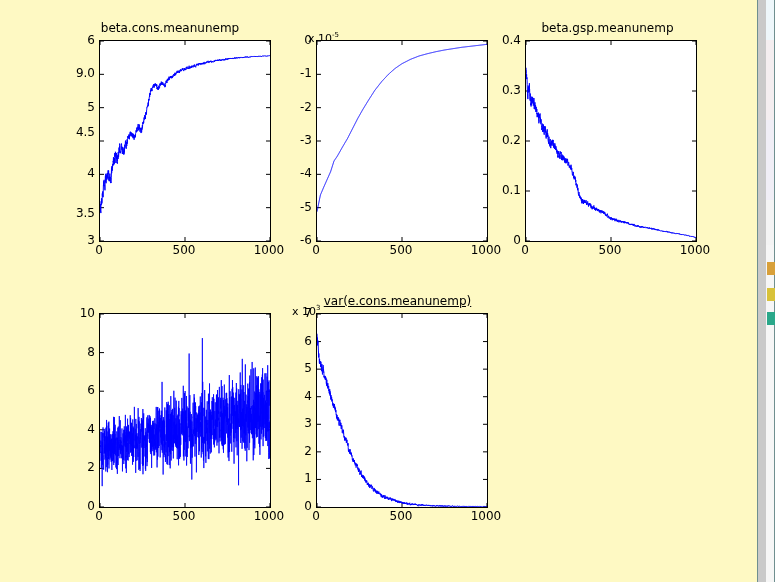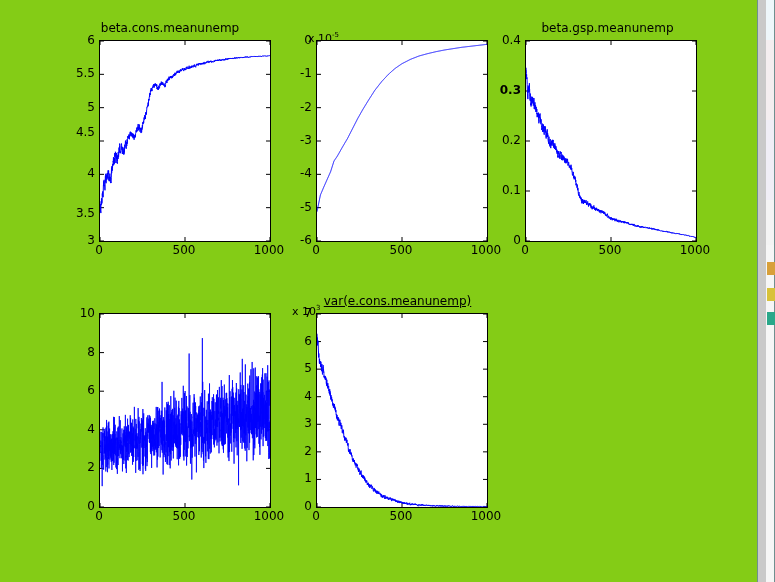--- a/index.html
+++ b/index.html
@@ -5,21 +5,21 @@
   html,body{margin:0;padding:0;}
   body{
     width:775px;height:582px;
     background:#c9c9c9;
     font-family:"DejaVu Sans", sans-serif;
     overflow:hidden;position:relative;
   }
   
   #figure-canvas{
     position:absolute;left:0;top:0;width:757px;height:582px;
-    background:#84cc16;
+    background:#fef9c3;
   }
   
   #desktop-sliver{
     position:absolute;left:757px;top:0;width:18px;height:582px;
     background:#c9c9c9;
   }
   #desktop-sliver .edge-line{
     position:absolute;top:0;width:1px;height:582px;background:#6f8f8f;
   }
   #desktop-sliver .pane{
@@ -93,21 +93,21 @@
             <line y1="0" y2="0" x1="170" x2="166"></line>
           </g>
           <path d="M0.00 169.99L0.12 166.74L0.24 166.03L0.36 163.04L0.49 170.63L0.61 169.75L0.73 170.19L0.85 172.07L0.97 165.43L1.09 161.94L1.21 160.21L1.34 163.85L1.46 157.96L1.58 158.17L1.70 157.19L1.82 162.10L1.94 162.40L2.06 161.16L2.19 157.50L2.31 152.44L2.43 155.38L2.55 155.59L2.67 150.48L2.79 152.77L2.91 155.07L3.04 156.24L3.16 156.11L3.28 149.05L3.40 144.43L3.52 143.24L3.64 144.96L3.76 140.32L3.89 143.38L4.01 139.25L4.13 138.84L4.25 144.68L4.37 145.36L4.49 143.87L4.61 144.16L4.74 145.71L4.86 148.23L4.98 149.31L5.10 142.83L5.22 139.13L5.34 135.90L5.46 135.07L5.59 140.83L5.71 136.31L5.83 132.80L5.95 138.49L6.07 142.25L6.19 139.07L6.31 134.22L6.44 134.60L6.56 137.47L6.68 136.33L6.80 138.87L6.92 134.28L7.04 132.89L7.16 132.48L7.29 136.16L7.41 131.92L7.53 132.84L7.65 137.50L7.77 136.55L7.89 133.65L8.01 130.10L8.14 129.35L8.26 131.36L8.38 132.30L8.50 133.07L8.62 129.59L8.74 134.95L8.86 139.10L8.99 139.40L9.11 135.74L9.23 140.18L9.35 136.37L9.47 138.22L9.59 139.65L9.71 135.14L9.84 132.59L9.96 134.45L10.08 140.22L10.20 135.88L10.32 138.17L10.44 138.47L10.56 140.82L10.69 142.10L10.81 140.71L10.93 141.71L11.05 141.90L11.17 141.01L11.29 136.85L11.41 129.96L11.54 126.61L11.66 132.23L11.78 129.06L11.90 125.38L12.02 124.98L12.14 126.39L12.26 129.68L12.39 127.89L12.51 127.43L12.63 122.95L12.75 124.73L12.87 124.87L12.99 124.73L13.11 120.13L13.24 120.76L13.36 118.18L13.48 116.25L13.60 121.89L13.72 124.06L13.84 117.79L13.96 119.01L14.09 116.99L14.21 118.47L14.33 120.20L14.45 122.72L14.57 116.52L14.69 112.17L14.81 113.51L14.94 113.71L15.06 115.49L15.18 113.68L15.30 114.60L15.42 110.79L15.54 111.86L15.66 117.17L15.79 118.95L15.91 121.99L16.03 117.16L16.15 115.67L16.27 114.54L16.39 113.40L16.51 111.95L16.64 118.12L16.76 115.45L16.88 120.11L17.00 121.88L17.12 121.67L17.24 121.57L17.36 122.68L17.49 120.68L17.61 115.20L17.73 117.53L17.85 113.82L17.97 117.99L18.09 114.78L18.21 111.09L18.34 112.70L18.46 113.08L18.58 115.83L18.70 113.82L18.82 112.64L18.94 109.62L19.06 106.55L19.19 111.20L19.31 111.54L19.43 107.66L19.55 104.42L19.67 102.55L19.79 104.44L19.91 109.59L20.04 109.72L20.16 110.91L20.28 112.15L20.40 110.64L20.52 112.09L20.64 112.05L20.76 110.37L20.89 110.50L21.01 107.85L21.13 104.53L21.25 103.46L21.37 102.83L21.49 102.52L21.61 104.25L21.74 107.57L21.86 108.70L21.98 105.75L22.10 107.93L22.22 111.18L22.34 112.85L22.46 111.83L22.59 112.99L22.71 110.40L22.83 106.13L22.95 109.45L23.07 107.48L23.19 111.25L23.31 110.24L23.44 112.40L23.56 112.58L23.68 111.93L23.80 113.68L23.92 109.43L24.04 111.14L24.16 112.61L24.29 107.34L24.41 110.69L24.53 108.25L24.65 105.22L24.77 103.91L24.89 103.64L25.01 106.55L25.14 103.63L25.26 103.40L25.38 100.82L25.50 99.61L25.62 102.69L25.74 101.04L25.86 102.53L25.99 105.76L26.11 107.23L26.23 107.78L26.35 104.95L26.47 101.20L26.59 103.52L26.71 103.90L26.84 104.79L26.96 100.93L27.08 98.40L27.20 101.47L27.32 102.67L27.44 98.43L27.56 97.64L27.69 95.13L27.81 95.49L27.93 95.54L28.05 95.47L28.17 95.50L28.29 96.28L28.41 97.50L28.54 95.10L28.66 96.87L28.78 93.87L28.90 94.30L29.02 93.53L29.14 96.46L29.26 96.10L29.39 98.25L29.51 94.42L29.63 95.60L29.75 93.85L29.87 93.16L29.99 93.56L30.11 91.52L30.24 92.75L30.36 90.68L30.48 93.51L30.60 92.09L30.72 93.79L30.84 95.10L30.96 94.84L31.09 93.27L31.21 91.62L31.33 92.93L31.45 91.89L31.57 91.68L31.69 94.91L31.81 95.31L31.94 94.53L32.06 92.09L32.18 95.38L32.30 94.28L32.42 93.04L32.54 92.83L32.66 95.94L32.79 94.94L32.91 96.69L33.03 97.18L33.15 93.93L33.27 92.80L33.39 94.66L33.51 93.79L33.64 96.97L33.76 94.05L33.88 93.92L34.00 98.12L34.12 98.75L34.24 95.93L34.36 96.76L34.49 95.67L34.61 96.68L34.73 95.18L34.85 93.86L34.97 95.91L35.09 95.62L35.21 96.15L35.34 94.35L35.46 96.21L35.58 92.48L35.70 91.86L35.82 92.00L35.94 91.81L36.06 89.26L36.19 89.18L36.31 91.10L36.43 89.95L36.55 89.06L36.67 90.06L36.79 86.59L36.91 89.11L37.04 90.49L37.16 89.67L37.28 90.00L37.40 89.86L37.52 88.38L37.64 85.55L37.76 85.65L37.89 85.54L38.01 84.12L38.13 82.99L38.25 83.21L38.37 86.46L38.49 89.25L38.61 86.07L38.74 88.91L38.86 89.10L38.98 86.59L39.10 85.71L39.22 84.11L39.34 83.52L39.46 87.81L39.59 86.63L39.71 87.22L39.83 89.93L39.95 90.16L40.07 90.83L40.19 89.43L40.31 88.94L40.44 88.86L40.56 88.09L40.68 86.80L40.80 88.27L40.92 90.32L41.04 92.05L41.16 88.19L41.29 87.54L41.41 89.50L41.53 90.39L41.65 91.24L41.77 88.93L41.89 86.66L42.01 88.54L42.14 87.32L42.26 85.14L42.38 84.08L42.50 86.72L42.62 83.52L42.74 81.62L42.86 81.29L42.99 83.14L43.11 81.56L43.23 81.14L43.35 81.88L43.47 79.81L43.59 82.28L43.71 81.78L43.84 80.39L43.96 77.81L44.08 76.49L44.20 78.53L44.32 78.58L44.44 78.57L44.56 76.39L44.69 74.52L44.81 73.97L44.93 76.68L45.05 77.22L45.17 76.30L45.29 77.94L45.41 77.99L45.54 74.85L45.66 71.79L45.78 72.98L45.90 71.16L46.02 73.31L46.14 71.93L46.26 73.61L46.39 72.66L46.51 72.32L46.63 68.82L46.75 68.83L46.87 66.42L46.99 66.71L47.11 65.84L47.24 65.84L47.36 65.21L47.48 64.78L47.60 65.44L47.72 65.89L47.84 64.53L47.96 65.00L48.09 61.57L48.21 63.77L48.33 64.55L48.45 62.84L48.57 60.01L48.69 58.11L48.81 59.65L48.94 58.46L49.06 59.05L49.18 56.54L49.30 56.63L49.42 55.81L49.54 53.88L49.66 55.92L49.79 52.63L49.91 53.71L50.03 51.93L50.15 53.94L50.27 52.72L50.39 51.15L50.51 48.96L50.64 50.07L50.76 49.20L50.88 48.78L51.00 50.04L51.12 47.00L51.24 47.10L51.36 49.39L51.49 47.54L51.61 49.37L51.73 50.19L51.85 48.42L51.97 49.86L52.09 48.01L52.21 47.20L52.34 46.98L52.46 46.10L52.58 45.90L52.70 46.80L52.82 45.57L52.94 44.70L53.06 45.22L53.19 44.79L53.31 44.60L53.43 44.30L53.55 43.27L53.67 46.15L53.79 45.58L53.91 44.82L54.04 46.51L54.16 46.67L54.28 43.96L54.40 43.58L54.52 42.92L54.64 45.26L54.76 44.43L54.89 42.80L55.01 43.71L55.13 44.76L55.25 43.66L55.37 43.76L55.49 42.48L55.61 42.78L55.74 44.26L55.86 44.56L55.98 43.30L56.10 43.48L56.22 44.54L56.34 43.81L56.46 43.48L56.59 45.67L56.71 44.69L56.83 43.61L56.95 46.36L57.07 48.07L57.19 46.48L57.31 47.75L57.44 46.12L57.56 48.22L57.68 47.73L57.80 48.49L57.92 46.47L58.04 46.90L58.16 46.95L58.29 48.04L58.41 48.82L58.53 46.28L58.65 45.20L58.77 44.73L58.89 45.20L59.01 47.06L59.14 47.17L59.26 47.40L59.38 47.35L59.50 46.44L59.62 46.87L59.74 43.94L59.86 42.94L59.99 43.68L60.11 42.76L60.23 42.27L60.35 43.15L60.47 44.55L60.59 42.56L60.71 43.67L60.84 43.81L60.96 43.60L61.08 43.45L61.20 42.07L61.32 40.62L61.44 43.26L61.56 42.81L61.69 41.84L61.81 43.78L61.93 41.86L62.05 41.40L62.17 41.32L62.29 42.33L62.41 42.58L62.54 43.66L62.66 42.45L62.78 41.38L62.90 42.27L63.02 43.52L63.14 43.57L63.26 42.81L63.39 43.37L63.51 43.05L63.63 43.43L63.75 44.58L63.87 43.70L63.99 43.56L64.11 42.52L64.24 43.94L64.36 43.83L64.48 44.18L64.60 44.85L64.72 45.46L64.84 46.21L64.96 44.02L65.09 43.91L65.21 44.38L65.33 45.65L65.45 43.94L65.57 43.53L65.69 41.87L65.81 41.02L65.94 39.98L66.06 39.91L66.18 39.78L66.30 39.40L66.42 39.40L66.54 41.44L66.66 41.99L66.79 40.69L66.91 40.74L67.03 41.67L67.15 40.15L67.27 39.05L67.39 37.90L67.51 39.95L67.64 38.39L67.76 37.86L67.88 39.62L68.00 39.34L68.12 39.43L68.24 38.33L68.36 39.00L68.49 37.48L68.61 38.46L68.73 38.08L68.85 36.75L68.97 35.69L69.09 37.97L69.21 38.79L69.34 38.83L69.46 37.35L69.58 36.82L69.70 36.61L69.82 37.25L69.94 35.92L70.06 36.94L70.19 35.78L70.31 35.36L70.43 35.39L70.55 36.77L70.67 36.31L70.79 35.02L70.91 36.11L71.04 35.52L71.16 35.97L71.28 36.03L71.40 35.92L71.52 36.59L71.64 37.30L71.76 35.13L71.89 35.70L72.01 35.84L72.13 34.89L72.25 36.50L72.37 36.14L72.49 36.78L72.61 34.76L72.74 36.14L72.86 35.81L72.98 35.64L73.10 35.78L73.22 35.56L73.34 34.04L73.46 33.42L73.59 33.53L73.71 33.89L73.83 34.18L73.95 33.56L74.07 34.38L74.19 33.48L74.31 34.50L74.44 34.51L74.56 33.70L74.68 34.94L74.80 33.18L74.92 31.77L75.04 33.39L75.16 32.47L75.29 32.43L75.41 31.98L75.53 32.72L75.65 34.11L75.77 33.10L75.89 32.14L76.01 32.37L76.14 31.68L76.26 31.62L76.38 31.67L76.50 32.31L76.62 31.68L76.74 30.84L76.86 31.51L76.99 30.37L77.11 29.84L77.23 29.84L77.35 31.12L77.47 31.35L77.59 32.01L77.71 30.87L77.84 31.53L77.96 30.91L78.08 30.34L78.20 30.12L78.32 29.69L78.44 30.62L78.56 31.01L78.69 31.29L78.81 30.27L78.93 30.75L79.05 31.61L79.17 31.72L79.29 30.97L79.41 31.80L79.54 30.93L79.66 29.59L79.78 29.90L79.90 30.39L80.02 30.59L80.14 30.14L80.26 28.79L80.39 29.83L80.51 28.61L80.63 28.47L80.75 28.37L80.87 29.22L80.99 29.55L81.11 30.15L81.24 28.79L81.36 29.11L81.48 30.02L81.60 29.32L81.72 29.16L81.84 28.60L81.96 28.43L82.09 28.26L82.21 27.63L82.33 28.13L82.45 28.76L82.57 27.93L82.69 28.08L82.81 27.23L82.94 28.36L83.06 28.45L83.18 29.36L83.30 29.29L83.42 29.33L83.54 29.64L83.66 29.55L83.79 30.07L83.91 28.65L84.03 28.04L84.15 27.05L84.27 27.25L84.39 28.65L84.51 27.56L84.64 28.67L84.76 28.50L84.88 28.96L85.00 28.14L85.12 29.08L85.24 28.84L85.36 28.05L85.49 29.06L85.61 27.65L85.73 27.94L85.85 28.85L85.97 27.44L86.09 27.46L86.21 26.40L86.34 27.12L86.46 26.34L86.58 25.85L86.70 25.93L86.82 27.07L86.94 27.34L87.06 28.03L87.19 26.50L87.31 26.06L87.43 25.75L87.55 26.10L87.67 26.26L87.79 26.40L87.91 26.61L88.04 27.31L88.16 26.74L88.28 27.44L88.40 27.71L88.52 28.00L88.64 27.06L88.76 27.35L88.89 26.33L89.01 25.37L89.13 24.76L89.25 26.60L89.37 27.24L89.49 26.43L89.61 27.25L89.74 27.30L89.86 27.70L89.98 27.17L90.10 27.13L90.22 25.63L90.34 26.43L90.46 26.28L90.59 26.85L90.71 25.93L90.83 26.67L90.95 26.34L91.07 26.51L91.19 25.20L91.31 25.63L91.44 26.73L91.56 25.55L91.68 24.97L91.80 26.07L91.92 25.06L92.04 24.52L92.16 25.29L92.29 26.11L92.41 25.51L92.53 25.70L92.65 25.55L92.77 25.47L92.89 25.62L93.01 26.38L93.14 26.26L93.26 25.34L93.38 24.47L93.50 24.73L93.62 24.59L93.74 25.57L93.86 25.74L93.99 25.71L94.11 24.87L94.23 24.18L94.35 23.61L94.47 24.63L94.59 23.87L94.71 25.16L94.84 24.96L94.96 25.76L95.08 25.89L95.20 25.30L95.32 25.67L95.44 25.98L95.56 26.08L95.69 26.30L95.81 25.64L95.93 24.27L96.05 24.48L96.17 24.54L96.29 24.02L96.41 23.28L96.54 24.22L96.66 23.87L96.78 23.43L96.90 22.83L97.02 22.84L97.14 24.03L97.26 23.37L97.39 23.09L97.51 23.23L97.63 23.73L97.75 23.38L97.87 22.77L97.99 23.60L98.11 24.49L98.24 23.66L98.36 24.20L98.48 24.01L98.60 22.91L98.72 22.31L98.84 22.83L98.96 23.16L99.09 23.57L99.21 22.74L99.33 22.80L99.45 22.16L99.57 22.45L99.69 23.06L99.81 22.36L99.94 22.56L100.06 22.86L100.18 23.10L100.30 22.40L100.42 22.21L100.54 22.25L100.66 22.95L100.79 23.86L100.91 23.83L101.03 23.89L101.15 23.75L101.27 22.84L101.39 22.08L101.51 22.62L101.64 22.07L101.76 22.11L101.88 23.07L102.00 22.89L102.12 22.82L102.24 22.25L102.36 23.16L102.49 23.10L102.61 22.67L102.73 21.87L102.85 22.43L102.97 23.13L103.09 23.33L103.21 22.04L103.34 22.43L103.46 22.90L103.58 22.08L103.70 22.18L103.82 21.41L103.94 21.10L104.06 21.34L104.19 20.93L104.31 22.28L104.43 22.76L104.55 22.80L104.67 23.20L104.79 22.46L104.91 22.00L105.04 21.88L105.16 22.56L105.28 22.01L105.40 21.72L105.52 21.72L105.64 21.82L105.76 21.87L105.89 22.12L106.01 21.37L106.13 21.84L106.25 21.83L106.37 21.32L106.49 22.02L106.61 21.00L106.74 20.54L106.86 20.68L106.98 20.64L107.10 21.23L107.22 20.81L107.34 21.37L107.46 20.88L107.59 20.46L107.71 20.14L107.83 20.06L107.95 19.92L108.07 19.81L108.19 21.12L108.31 20.48L108.44 20.65L108.56 21.50L108.68 21.12L108.80 20.94L108.92 21.67L109.04 21.64L109.16 21.54L109.29 21.59L109.41 20.58L109.53 20.56L109.65 20.01L109.77 20.58L109.89 20.09L110.01 20.81L110.14 20.36L110.26 21.04L110.38 20.32L110.50 20.44L110.62 20.77L110.74 20.19L110.86 19.64L110.99 20.24L111.11 21.09L111.23 20.61L111.35 20.84L111.47 21.36L111.59 21.40L111.71 21.59L111.84 21.16L111.96 20.29L112.08 20.17L112.20 20.99L112.32 20.53L112.44 20.84L112.56 20.39L112.69 20.72L112.81 20.72L112.93 20.72L113.05 21.15L113.17 21.29L113.29 20.68L113.41 20.63L113.54 20.68L113.66 20.55L113.78 20.61L113.90 20.36L114.02 20.40L114.14 19.74L114.26 20.52L114.39 19.72L114.51 20.03L114.63 20.64L114.75 19.82L114.87 19.84L114.99 19.45L115.11 19.52L115.24 19.66L115.36 19.86L115.48 19.28L115.60 18.88L115.72 19.73L115.84 19.18L115.96 19.77L116.09 20.01L116.21 19.39L116.33 19.01L116.45 19.28L116.57 19.00L116.69 19.26L116.81 19.56L116.94 19.50L117.06 18.96L117.18 19.18L117.30 18.93L117.42 18.69L117.54 19.73L117.66 19.24L117.79 20.00L117.91 19.56L118.03 19.09L118.15 19.63L118.27 19.78L118.39 19.18L118.51 19.53L118.64 19.93L118.76 19.58L118.88 19.04L119.00 18.54L119.12 19.08L119.24 18.88L119.36 18.46L119.49 19.00L119.61 19.02L119.73 18.57L119.85 19.23L119.97 18.93L120.09 19.61L120.21 19.85L120.34 19.62L120.46 18.78L120.58 19.47L120.70 19.80L120.82 19.61L120.94 18.89L121.06 19.19L121.19 19.20L121.31 19.66L121.43 19.53L121.55 19.06L121.67 19.19L121.79 18.89L121.91 18.28L122.04 18.69L122.16 18.94L122.28 18.78L122.40 18.44L122.52 18.11L122.64 18.13L122.76 18.62L122.89 19.11L123.01 19.49L123.13 19.46L123.25 18.98L123.37 18.97L123.49 18.33L123.61 18.28L123.74 18.30L123.86 18.22L123.98 18.18L124.10 18.54L124.22 19.08L124.34 19.24L124.46 18.63L124.59 19.10L124.71 18.48L124.83 18.96L124.95 18.83L125.07 19.16L125.19 18.53L125.31 17.88L125.44 17.75L125.56 17.50L125.68 18.41L125.80 17.88L125.92 18.23L126.04 18.34L126.16 17.98L126.29 17.82L126.41 18.40L126.53 18.40L126.65 18.10L126.77 17.66L126.89 18.24L127.01 18.58L127.14 18.62L127.26 18.25L127.38 17.82L127.50 18.32L127.62 17.68L127.74 18.16L127.86 18.16L127.99 18.47L128.11 17.78L128.23 17.46L128.35 17.14L128.47 17.50L128.59 18.00L128.71 17.49L128.84 17.19L128.96 17.87L129.08 18.08L129.20 17.86L129.32 17.54L129.44 17.36L129.56 17.29L129.69 17.03L129.81 17.78L129.93 17.46L130.05 17.18L130.17 17.90L130.29 17.43L130.41 17.25L130.54 17.51L130.66 17.38L130.78 17.38L130.90 17.45L131.02 17.94L131.14 17.60L131.26 17.38L131.39 17.53L131.51 17.32L131.63 17.53L131.75 17.21L131.87 17.73L131.99 17.28L132.11 17.73L132.24 18.03L132.36 17.67L132.48 17.35L132.60 17.03L132.72 17.22L132.84 16.90L132.96 17.34L133.09 17.03L133.21 17.36L133.33 17.68L133.45 17.94L133.57 17.78L133.69 17.18L133.81 17.65L133.94 17.48L134.06 17.39L134.18 16.96L134.30 17.26L134.42 16.86L134.54 16.53L134.66 16.36L134.79 17.04L134.91 17.37L135.03 17.51L135.15 17.39L135.27 17.70L135.39 17.68L135.51 17.09L135.64 16.69L135.76 16.87L135.88 16.92L136.00 16.58L136.12 17.19L136.24 17.12L136.36 17.24L136.49 16.65L136.61 16.69L136.73 17.08L136.85 16.63L136.97 16.90L137.09 17.33L137.21 17.35L137.34 17.30L137.46 16.97L137.58 16.75L137.70 16.49L137.82 16.84L137.94 16.71L138.06 16.66L138.19 16.78L138.31 16.65L138.43 17.07L138.55 16.57L138.67 16.34L138.79 16.85L138.91 16.90L139.04 16.45L139.16 16.75L139.28 16.39L139.40 16.62L139.52 16.92L139.64 17.22L139.76 16.74L139.89 16.73L140.01 16.35L140.13 16.65L140.25 16.51L140.37 16.66L140.49 16.23L140.61 16.07L140.74 16.08L140.86 16.49L140.98 16.66L141.10 16.58L141.22 16.76L141.34 16.34L141.46 16.61L141.59 16.67L141.71 16.61L141.83 16.41L141.95 16.51L142.07 16.81L142.19 16.89L142.31 16.74L142.44 16.44L142.56 16.85L142.68 16.35L142.80 16.70L142.92 16.51L143.04 16.50L143.16 16.52L143.29 16.74L143.41 16.24L143.53 16.70L143.65 16.25L143.77 16.10L143.89 16.13L144.01 16.45L144.14 16.68L144.26 16.32L144.38 16.39L144.50 16.47L144.62 16.13L144.74 16.15L144.86 15.82L144.99 15.85L145.11 15.75L145.23 16.10L145.35 16.11L145.47 15.78L145.59 16.38L145.71 16.30L145.84 15.96L145.96 15.79L146.08 16.09L146.20 15.88L146.32 16.07L146.44 16.04L146.56 16.29L146.69 16.01L146.81 15.70L146.93 16.01L147.05 16.32L147.17 15.92L147.29 15.68L147.41 15.89L147.54 15.93L147.66 16.03L147.78 15.70L147.90 16.23L148.02 16.18L148.14 16.40L148.26 16.61L148.39 16.20L148.51 16.48L148.63 16.47L148.75 16.26L148.87 16.39L148.99 16.40L149.11 16.57L149.24 16.54L149.36 16.52L149.48 16.25L149.60 15.99L149.72 15.79L149.84 15.57L149.96 15.55L150.09 15.44L150.21 15.83L150.33 16.15L150.45 16.12L150.57 16.10L150.69 16.21L150.81 15.75L150.94 15.64L151.06 15.97L151.18 15.75L151.30 15.76L151.42 15.61L151.54 15.34L151.66 15.39L151.79 15.59L151.91 15.93L152.03 15.67L152.15 15.80L152.27 15.68L152.39 15.93L152.51 15.71L152.64 15.66L152.76 15.61L152.88 15.44L153.00 15.71L153.12 15.37L153.24 15.33L153.36 15.53L153.49 15.68L153.61 15.64L153.73 15.37L153.85 15.49L153.97 15.26L154.09 15.46L154.21 15.33L154.34 15.26L154.46 15.35L154.58 15.54L154.70 15.76L154.82 15.94L154.94 15.65L155.06 15.31L155.19 15.70L155.31 15.94L155.43 15.68L155.55 15.81L155.67 15.56L155.79 15.30L155.91 15.62L156.04 15.27L156.16 15.11L156.28 15.48L156.40 15.48L156.52 15.25L156.64 15.47L156.76 15.50L156.89 15.50L157.01 15.68L157.13 15.84L157.25 15.79L157.37 15.55L157.49 15.56L157.61 15.48L157.74 15.13L157.86 15.56L157.98 15.68L158.10 15.82L158.22 15.54L158.34 15.30L158.46 15.05L158.59 15.01L158.71 14.92L158.83 15.36L158.95 15.41L159.07 15.23L159.19 15.21L159.31 15.33L159.44 15.34L159.56 15.07L159.68 15.19L159.80 15.12L159.92 15.09L160.04 14.89L160.16 15.23L160.29 15.01L160.41 15.06L160.53 15.21L160.65 15.16L160.77 15.04L160.89 15.03L161.01 15.33L161.14 15.56L161.26 15.17L161.38 15.46L161.50 15.26L161.62 15.12L161.74 15.43L161.86 15.10L161.99 15.29L162.11 15.04L162.23 14.80L162.35 14.90L162.47 14.96L162.59 14.88L162.71 14.86L162.84 15.02L162.96 14.90L163.08 14.99L163.20 14.95L163.32 15.25L163.44 15.16L163.56 15.06L163.69 15.10L163.81 14.85L163.93 14.74L164.05 14.90L164.17 14.82L164.29 14.96L164.41 14.85L164.54 14.71L164.66 14.90L164.78 15.02L164.90 15.24L165.02 14.99L165.14 14.90L165.26 15.20L165.39 15.11L165.51 14.94L165.63 14.98L165.75 14.98L165.87 14.81L165.99 14.78L166.11 15.06L166.24 15.12L166.36 15.24L166.48 15.37L166.60 15.45L166.72 15.39L166.84 15.20L166.96 15.28L167.09 15.25L167.21 15.25L167.33 14.85L167.45 14.71L167.57 15.05L167.69 15.08L167.81 14.97L167.94 14.92L168.06 15.05L168.18 15.13L168.30 14.84L168.42 14.86L168.54 14.68L168.66 14.80L168.79 14.88L168.91 14.98L169.03 14.83L169.15 14.70L169.27 14.74L169.39 14.81L169.51 14.64L169.64 14.93L169.76 14.76L169.88 14.86L170.00 14.86" fill="none" stroke="#0000ff" stroke-width="1"></path>
         </svg>
       </div>
   <div class="ytick" style="left: -3px; width: 38px; top: 212px;">3</div>
       <div class="ytick" style="left: -3px; width: 38px; top: 185px;">3.5</div>
       <div class="ytick" style="left: -3px; width: 38px; top: 145.333px;">4</div>
       <div class="ytick" style="left: -3px; width: 38px; top: 104px;">4.5</div>
       <div class="ytick" style="left: -3px; width: 38px; top: 78.6667px;">5</div>
-      <div class="ytick" style="left: -3px; width: 38px; top: 45.3333px;">5.5</div>
+      <div class="ytick" style="left: -3px; width: 38px; top: 45.3333px;">9.0</div>
       <div class="ytick" style="left: -3px; width: 38px; top: 12px;">6</div>
       <div class="xtick" style="left: 14px; width: 50px; top: 222px;">0</div>
       <div class="xtick" style="left: 99px; width: 50px; top: 222px;">500</div>
       <div class="xtick" style="left: 184px; width: 50px; top: 222px;">1000</div>
     </div>
 
   <div class="panel" id="panel-1" style="left:288px;top:22px;width:215px;height:265px;">
     <div class="exp-label" id="exp-1" style="left:20px;top:4px;">x 10<sup>-5</sup></div>
     <div class="axes-box" id="axes-1" style="left:28px;top:18px;width:172px;height:202px;">
         <svg viewBox="0 0 170 200" preserveAspectRatio="none">
@@ -169,21 +169,21 @@
             <line y1="50.00000000000003" y2="50.00000000000003" x1="170" x2="166"></line>
             <line y1="0" y2="0" x1="0" x2="4"></line>
             <line y1="0" y2="0" x1="170" x2="166"></line>
           </g>
           <path d="M0.00 26.68L0.12 27.18L0.24 28.55L0.36 32.75L0.49 35.60L0.61 33.43L0.73 38.07L0.85 36.32L0.97 36.80L1.09 39.08L1.21 43.56L1.34 48.99L1.46 52.15L1.58 52.96L1.70 57.28L1.82 58.04L1.94 58.13L2.06 48.87L2.19 49.29L2.31 45.50L2.43 49.25L2.55 50.39L2.67 51.43L2.79 46.51L2.91 46.86L3.04 44.44L3.16 50.26L3.28 46.22L3.40 42.22L3.52 49.12L3.64 48.42L3.76 53.21L3.89 55.22L4.01 58.63L4.13 59.56L4.25 52.55L4.37 56.46L4.49 60.51L4.61 61.61L4.74 64.03L4.86 62.80L4.98 65.41L5.10 65.48L5.22 63.66L5.34 61.72L5.46 63.84L5.59 58.42L5.71 60.32L5.83 55.61L5.95 59.10L6.07 56.19L6.19 56.01L6.31 56.92L6.44 56.84L6.56 59.12L6.68 61.97L6.80 62.46L6.92 56.87L7.04 60.64L7.16 59.47L7.29 64.63L7.41 63.58L7.53 62.50L7.65 63.03L7.77 60.88L7.89 57.06L8.01 58.42L8.14 64.40L8.26 67.92L8.38 63.13L8.50 62.81L8.62 65.04L8.74 64.37L8.86 61.28L8.99 61.39L9.11 68.44L9.23 64.41L9.35 65.36L9.47 67.60L9.59 64.41L9.71 65.36L9.84 70.90L9.96 68.29L10.08 68.65L10.20 65.97L10.32 67.88L10.44 69.78L10.56 69.36L10.69 70.66L10.81 68.00L10.93 73.06L11.05 72.03L11.17 76.18L11.29 72.17L11.41 73.13L11.54 73.35L11.66 74.90L11.78 73.83L11.90 75.58L12.02 75.35L12.14 72.14L12.26 75.25L12.39 71.60L12.51 77.67L12.63 77.42L12.75 80.82L12.87 82.29L12.99 81.33L13.11 78.29L13.24 74.71L13.36 76.99L13.48 73.45L13.60 76.02L13.72 75.93L13.84 74.26L13.96 72.96L14.09 72.48L14.21 77.50L14.33 81.01L14.45 76.64L14.57 79.30L14.69 79.35L14.81 82.67L14.94 81.50L15.06 78.26L15.18 83.54L15.30 83.47L15.42 84.33L15.54 84.66L15.66 86.61L15.79 89.06L15.91 88.17L16.03 87.36L16.15 85.25L16.27 82.60L16.39 88.20L16.51 86.80L16.64 88.40L16.76 90.91L16.88 89.53L17.00 88.99L17.12 90.80L17.24 87.04L17.36 84.83L17.49 83.51L17.61 90.00L17.73 89.79L17.85 89.96L17.97 90.11L18.09 92.89L18.21 93.69L18.34 87.89L18.46 86.06L18.58 85.25L18.70 85.50L18.82 87.59L18.94 90.38L19.06 86.48L19.19 86.33L19.31 85.46L19.43 89.30L19.55 91.47L19.67 89.60L19.79 91.10L19.91 94.33L20.04 95.99L20.16 97.49L20.28 93.58L20.40 95.78L20.52 91.79L20.64 92.40L20.76 90.52L20.89 90.24L21.01 90.58L21.13 88.71L21.25 88.31L21.37 93.12L21.49 95.42L21.61 91.99L21.74 96.00L21.86 93.75L21.98 96.37L22.10 99.14L22.22 100.31L22.34 100.59L22.46 101.12L22.59 100.83L22.71 102.78L22.83 97.26L22.95 95.69L23.07 98.08L23.19 99.93L23.31 100.63L23.44 103.94L23.56 104.04L23.68 102.92L23.80 105.36L23.92 104.65L24.04 101.19L24.16 97.99L24.29 100.24L24.41 101.45L24.53 104.23L24.65 105.66L24.77 107.14L24.89 104.01L25.01 102.71L25.14 101.14L25.26 101.73L25.38 103.38L25.50 102.37L25.62 99.59L25.74 103.63L25.86 102.21L25.99 104.91L26.11 104.00L26.23 102.36L26.35 100.79L26.47 98.84L26.59 102.53L26.71 102.22L26.84 101.56L26.96 99.98L27.08 100.03L27.20 98.94L27.32 103.81L27.44 103.47L27.56 105.30L27.69 106.58L27.81 102.16L27.93 106.31L28.05 106.00L28.17 104.27L28.29 105.02L28.41 107.33L28.54 108.01L28.66 105.87L28.78 103.99L28.90 102.41L29.02 105.78L29.14 105.17L29.26 104.71L29.39 105.58L29.51 109.07L29.63 107.31L29.75 107.20L29.87 105.52L29.99 105.91L30.11 105.64L30.24 106.61L30.36 108.36L30.48 108.09L30.60 109.09L30.72 108.53L30.84 111.07L30.96 109.10L31.09 112.75L31.21 110.25L31.33 111.62L31.45 110.02L31.57 111.90L31.69 113.95L31.81 116.10L31.94 116.49L32.06 114.80L32.18 116.37L32.30 112.47L32.42 111.18L32.54 112.77L32.66 110.06L32.79 110.57L32.91 110.51L33.03 110.38L33.15 112.91L33.27 112.42L33.39 112.84L33.51 114.39L33.64 117.07L33.76 114.03L33.88 116.55L34.00 117.99L34.12 116.84L34.24 113.60L34.36 111.88L34.49 110.54L34.61 112.07L34.73 112.25L34.85 111.58L34.97 112.27L35.09 111.00L35.21 111.62L35.34 114.13L35.46 116.97L35.58 119.04L35.70 116.75L35.82 117.86L35.94 115.18L36.06 113.56L36.19 114.53L36.31 116.71L36.43 119.26L36.55 116.40L36.67 116.70L36.79 116.05L36.91 114.24L37.04 118.06L37.16 116.50L37.28 115.90L37.40 117.14L37.52 118.39L37.64 115.88L37.76 115.10L37.89 117.25L38.01 119.31L38.13 116.40L38.25 116.24L38.37 116.80L38.49 119.00L38.61 120.52L38.74 121.56L38.86 117.73L38.98 120.37L39.10 118.70L39.22 120.21L39.34 121.76L39.46 118.20L39.59 117.39L39.71 118.22L39.83 120.12L39.95 122.35L40.07 121.14L40.19 119.95L40.31 121.76L40.44 119.69L40.56 119.47L40.68 120.03L40.80 117.62L40.92 119.32L41.04 121.41L41.16 118.80L41.29 119.47L41.41 118.80L41.53 117.96L41.65 119.09L41.77 122.70L41.89 124.39L42.01 124.42L42.14 123.92L42.26 124.18L42.38 121.73L42.50 120.94L42.62 121.34L42.74 121.25L42.86 122.75L42.99 125.11L43.11 125.50L43.23 125.87L43.35 126.76L43.47 126.08L43.59 125.42L43.71 124.62L43.84 126.06L43.96 124.69L44.08 126.04L44.20 126.05L44.32 126.06L44.44 128.35L44.56 126.81L44.69 127.86L44.81 126.08L44.93 124.83L45.05 123.76L45.17 125.47L45.29 125.33L45.41 128.95L45.54 128.20L45.66 127.40L45.78 127.02L45.90 129.02L46.02 130.57L46.14 130.40L46.26 132.37L46.39 134.09L46.51 134.05L46.63 134.54L46.75 134.34L46.87 132.03L46.99 131.92L47.11 130.90L47.24 131.27L47.36 130.98L47.48 134.35L47.60 135.87L47.72 137.15L47.84 134.92L47.96 134.52L48.09 136.00L48.21 138.38L48.33 135.65L48.45 136.70L48.57 137.51L48.69 136.63L48.81 135.47L48.94 135.46L49.06 136.77L49.18 136.50L49.30 136.23L49.42 136.82L49.54 141.07L49.66 140.03L49.79 139.06L49.91 141.97L50.03 144.29L50.15 143.18L50.27 143.61L50.39 142.45L50.51 143.13L50.64 143.81L50.76 143.91L50.88 143.11L51.00 146.70L51.12 144.76L51.24 143.90L51.36 146.40L51.49 148.00L51.61 149.22L51.73 148.42L51.85 147.17L51.97 146.88L52.09 147.67L52.21 150.94L52.34 152.53L52.46 153.46L52.58 154.26L52.70 154.61L52.82 152.84L52.94 151.06L53.06 151.96L53.19 154.02L53.31 154.20L53.43 155.27L53.55 153.88L53.67 154.10L53.79 156.88L53.91 155.61L54.04 154.90L54.16 155.39L54.28 155.50L54.40 157.67L54.52 156.64L54.64 156.73L54.76 158.12L54.89 157.79L55.01 156.40L55.13 158.16L55.25 157.46L55.37 159.91L55.49 158.01L55.61 160.25L55.74 161.74L55.86 162.30L55.98 159.49L56.10 160.64L56.22 162.16L56.34 159.71L56.46 158.05L56.59 159.88L56.71 158.35L56.83 158.50L56.95 158.62L57.07 161.22L57.19 159.33L57.31 161.49L57.44 163.00L57.56 160.24L57.68 162.18L57.80 161.23L57.92 159.66L58.04 159.98L58.16 160.15L58.29 161.74L58.41 160.17L58.53 158.93L58.65 161.11L58.77 161.63L58.89 159.87L59.01 159.59L59.14 161.82L59.26 161.29L59.38 162.07L59.50 161.98L59.62 160.87L59.74 161.15L59.86 161.18L59.99 159.88L60.11 159.22L60.23 160.65L60.35 161.16L60.47 162.76L60.59 162.67L60.71 163.94L60.84 161.69L60.96 161.87L61.08 161.75L61.20 162.68L61.32 162.02L61.44 161.39L61.56 161.25L61.69 160.43L61.81 161.27L61.93 163.56L62.05 162.35L62.17 163.49L62.29 163.73L62.41 165.23L62.54 165.60L62.66 163.68L62.78 162.77L62.90 164.59L63.02 164.38L63.14 164.20L63.26 162.91L63.39 163.98L63.51 163.25L63.63 162.18L63.75 162.85L63.87 162.69L63.99 162.67L64.11 163.36L64.24 162.65L64.36 163.79L64.48 165.38L64.60 165.37L64.72 163.96L64.84 163.31L64.96 165.85L65.09 167.15L65.21 166.22L65.33 166.39L65.45 164.83L65.57 164.90L65.69 166.41L65.81 167.22L65.94 166.36L66.06 167.22L66.18 168.28L66.30 167.06L66.42 167.27L66.54 166.84L66.66 167.79L66.79 167.12L66.91 165.30L67.03 167.12L67.15 166.42L67.27 166.94L67.39 167.48L67.51 165.67L67.64 165.48L67.76 164.62L67.88 164.40L68.00 165.48L68.12 167.16L68.24 165.99L68.36 166.32L68.49 167.80L68.61 168.16L68.73 169.00L68.85 168.81L68.97 167.76L69.09 166.93L69.21 168.26L69.34 168.19L69.46 167.47L69.58 168.91L69.70 169.66L69.82 168.08L69.94 169.01L70.06 168.20L70.19 167.54L70.31 166.72L70.43 167.01L70.55 167.90L70.67 168.92L70.79 167.62L70.91 168.63L71.04 168.32L71.16 169.09L71.28 169.30L71.40 168.71L71.52 170.05L71.64 169.52L71.76 169.71L71.89 167.91L72.01 168.03L72.13 168.24L72.25 168.40L72.37 169.40L72.49 168.19L72.61 168.69L72.74 169.04L72.86 168.84L72.98 169.72L73.10 170.55L73.22 168.93L73.34 170.55L73.46 171.43L73.59 170.22L73.71 169.31L73.83 169.33L73.95 170.65L74.07 169.66L74.19 170.76L74.31 170.47L74.44 169.51L74.56 169.31L74.68 170.92L74.80 171.48L74.92 172.25L75.04 171.43L75.16 170.71L75.29 170.08L75.41 170.93L75.53 170.50L75.65 170.38L75.77 169.16L75.89 169.27L76.01 170.44L76.14 172.02L76.26 171.47L76.38 171.45L76.50 171.06L76.62 170.25L76.74 171.01L76.86 171.75L76.99 171.36L77.11 171.85L77.23 171.12L77.35 170.27L77.47 171.34L77.59 172.65L77.71 172.91L77.84 171.57L77.96 171.44L78.08 170.97L78.20 171.02L78.32 171.31L78.44 170.85L78.56 172.50L78.69 171.41L78.81 171.17L78.93 173.01L79.05 172.54L79.17 173.43L79.29 172.99L79.41 174.10L79.54 173.93L79.66 173.28L79.78 174.72L79.90 174.47L80.02 174.20L80.14 174.52L80.26 174.20L80.39 174.00L80.51 175.29L80.63 174.00L80.75 174.27L80.87 173.70L80.99 174.04L81.11 173.17L81.24 172.96L81.36 172.67L81.48 172.94L81.60 174.73L81.72 175.81L81.84 175.75L81.96 176.56L82.09 176.91L82.21 176.17L82.33 176.12L82.45 174.92L82.57 175.86L82.69 174.89L82.81 175.22L82.94 175.86L83.06 176.03L83.18 176.91L83.30 177.62L83.42 176.76L83.54 176.82L83.66 176.60L83.79 176.94L83.91 176.57L84.03 176.38L84.15 176.09L84.27 177.31L84.39 177.71L84.51 178.45L84.64 177.54L84.76 178.32L84.88 177.29L85.00 176.40L85.12 176.78L85.24 176.50L85.36 177.75L85.49 176.81L85.61 176.81L85.73 178.32L85.85 177.60L85.97 178.27L86.09 177.82L86.21 178.59L86.34 179.27L86.46 179.08L86.58 178.64L86.70 177.33L86.82 177.99L86.94 177.46L87.06 178.81L87.19 177.92L87.31 178.56L87.43 178.82L87.55 178.12L87.67 178.65L87.79 178.46L87.91 177.65L88.04 178.59L88.16 177.98L88.28 178.72L88.40 178.17L88.52 177.68L88.64 178.48L88.76 179.29L88.89 180.09L89.01 179.76L89.13 180.13L89.25 178.98L89.37 178.02L89.49 178.71L89.61 178.47L89.74 177.80L89.86 178.83L89.98 178.77L90.10 179.21L90.22 178.33L90.34 177.83L90.46 178.49L90.59 179.44L90.71 180.07L90.83 179.52L90.95 180.16L91.07 179.28L91.19 180.19L91.31 179.64L91.44 180.49L91.56 180.82L91.68 180.65L91.80 179.49L91.92 178.78L92.04 179.25L92.16 180.34L92.29 180.69L92.41 181.20L92.53 181.15L92.65 180.54L92.77 179.69L92.89 180.15L93.01 179.23L93.14 179.19L93.26 179.28L93.38 180.35L93.50 181.00L93.62 181.00L93.74 180.82L93.86 181.06L93.99 180.46L94.11 181.26L94.23 180.97L94.35 180.25L94.47 179.48L94.59 180.07L94.71 180.47L94.84 180.25L94.96 180.12L95.08 180.20L95.20 180.95L95.32 180.55L95.44 181.33L95.56 180.04L95.69 179.98L95.81 180.99L95.93 181.70L96.05 181.54L96.17 181.04L96.29 180.11L96.41 180.38L96.54 180.71L96.66 180.35L96.78 180.09L96.90 180.74L97.02 180.23L97.14 180.56L97.26 180.07L97.39 180.47L97.51 181.39L97.63 181.87L97.75 181.53L97.87 182.13L97.99 180.79L98.11 180.88L98.24 181.13L98.36 182.03L98.48 180.96L98.60 180.33L98.72 181.43L98.84 182.24L98.96 181.00L99.09 181.59L99.21 181.46L99.33 181.27L99.45 180.78L99.57 181.31L99.69 181.13L99.81 181.95L99.94 181.58L100.06 181.16L100.18 181.98L100.30 181.38L100.42 181.72L100.54 182.33L100.66 182.01L100.79 181.34L100.91 181.04L101.03 181.18L101.15 181.06L101.27 182.00L101.39 182.42L101.51 181.64L101.64 181.42L101.76 181.32L101.88 181.85L102.00 182.03L102.12 181.24L102.24 182.03L102.36 182.87L102.49 182.13L102.61 182.59L102.73 183.29L102.85 182.43L102.97 182.65L103.09 182.90L103.21 183.18L103.34 183.37L103.46 183.35L103.58 183.77L103.70 183.53L103.82 183.03L103.94 183.56L104.06 183.95L104.19 183.47L104.31 183.46L104.43 183.99L104.55 183.88L104.67 182.89L104.79 183.05L104.91 183.27L105.04 183.63L105.16 183.28L105.28 183.47L105.40 183.09L105.52 183.28L105.64 183.99L105.76 183.63L105.89 182.80L106.01 182.84L106.13 183.79L106.25 183.40L106.37 183.33L106.49 182.99L106.61 183.65L106.74 184.06L106.86 183.79L106.98 183.05L107.10 184.11L107.22 184.65L107.34 183.92L107.46 184.49L107.59 183.69L107.71 183.67L107.83 183.26L107.95 182.93L108.07 183.90L108.19 183.40L108.31 183.48L108.44 184.36L108.56 185.01L108.68 185.08L108.80 185.29L108.92 185.40L109.04 184.86L109.16 185.07L109.29 184.14L109.41 184.16L109.53 184.20L109.65 184.51L109.77 184.49L109.89 185.17L110.01 185.56L110.14 185.89L110.26 185.38L110.38 185.28L110.50 185.26L110.62 185.30L110.74 185.14L110.86 185.19L110.99 184.47L111.11 185.30L111.23 185.91L111.35 184.94L111.47 184.49L111.59 184.23L111.71 184.39L111.84 184.81L111.96 185.08L112.08 184.57L112.20 184.42L112.32 185.00L112.44 184.81L112.56 184.80L112.69 185.12L112.81 185.75L112.93 185.00L113.05 185.51L113.17 185.91L113.29 185.85L113.41 185.60L113.54 185.42L113.66 185.36L113.78 186.14L113.90 186.55L114.02 185.67L114.14 186.07L114.26 185.81L114.39 186.37L114.51 186.28L114.63 186.47L114.75 186.09L114.87 185.49L114.99 185.90L115.11 185.80L115.24 186.12L115.36 186.46L115.48 185.98L115.60 186.00L115.72 185.33L115.84 186.21L115.96 185.57L116.09 186.00L116.21 185.91L116.33 186.17L116.45 185.54L116.57 185.99L116.69 185.85L116.81 185.78L116.94 186.24L117.06 186.42L117.18 186.71L117.30 186.91L117.42 186.20L117.54 185.85L117.66 185.82L117.79 186.64L117.91 186.86L118.03 186.87L118.15 186.99L118.27 186.22L118.39 186.32L118.51 186.14L118.64 186.74L118.76 186.55L118.88 186.38L119.00 185.87L119.12 185.79L119.24 186.17L119.36 186.67L119.49 186.68L119.61 186.72L119.73 186.81L119.85 186.76L119.97 186.79L120.09 186.75L120.21 186.81L120.34 186.88L120.46 186.94L120.58 186.32L120.70 186.26L120.82 186.62L120.94 186.78L121.06 186.36L121.19 187.10L121.31 186.61L121.43 186.60L121.55 186.94L121.67 186.74L121.79 186.77L121.91 187.34L122.04 187.43L122.16 187.62L122.28 187.18L122.40 186.99L122.52 186.78L122.64 186.79L122.76 187.51L122.89 187.53L123.01 187.10L123.13 186.67L123.25 186.64L123.37 186.72L123.49 186.62L123.61 187.31L123.74 186.78L123.86 187.51L123.98 187.34L124.10 187.78L124.22 187.49L124.34 187.54L124.46 187.72L124.59 187.85L124.71 188.01L124.83 187.67L124.95 187.08L125.07 186.94L125.19 186.90L125.31 187.20L125.44 186.95L125.56 187.75L125.68 188.25L125.80 188.49L125.92 188.06L126.04 187.50L126.16 188.06L126.29 187.86L126.41 188.18L126.53 188.17L126.65 187.57L126.77 188.14L126.89 188.12L127.01 187.83L127.14 187.39L127.26 187.37L127.38 188.17L127.50 187.88L127.62 188.16L127.74 187.78L127.86 188.20L127.99 187.83L128.11 187.57L128.23 188.13L128.35 188.33L128.47 188.48L128.59 188.61L128.71 188.25L128.84 187.82L128.96 187.80L129.08 188.41L129.20 188.81L129.32 189.09L129.44 188.63L129.56 188.93L129.69 188.29L129.81 188.48L129.93 188.53L130.05 188.83L130.17 188.26L130.29 188.72L130.41 188.90L130.54 188.91L130.66 189.18L130.78 188.66L130.90 188.65L131.02 188.42L131.14 188.38L131.26 189.05L131.39 188.56L131.51 188.95L131.63 189.37L131.75 188.86L131.87 189.05L131.99 189.24L132.11 189.06L132.24 188.61L132.36 188.92L132.48 188.91L132.60 188.58L132.72 189.30L132.84 189.37L132.96 189.08L133.09 189.17L133.21 188.96L133.33 189.33L133.45 189.00L133.57 189.27L133.69 189.24L133.81 189.39L133.94 189.47L134.06 189.35L134.18 189.68L134.30 189.82L134.42 189.82L134.54 189.94L134.66 190.10L134.79 190.12L134.91 190.14L135.03 190.14L135.15 190.01L135.27 190.02L135.39 189.68L135.51 189.95L135.64 189.96L135.76 190.06L135.88 189.94L136.00 189.80L136.12 190.02L136.24 190.25L136.36 190.38L136.49 190.02L136.61 190.15L136.73 190.15L136.85 189.82L136.97 189.75L137.09 190.14L137.21 190.53L137.34 189.97L137.46 190.33L137.58 190.58L137.70 190.46L137.82 190.63L137.94 190.85L138.06 190.51L138.19 190.41L138.31 190.68L138.43 190.89L138.55 190.43L138.67 190.61L138.79 190.70L138.91 190.79L139.04 190.54L139.16 190.76L139.28 190.78L139.40 190.64L139.52 190.30L139.64 190.84L139.76 191.06L139.89 190.65L140.01 190.34L140.13 190.31L140.25 190.21L140.37 190.28L140.49 190.18L140.61 190.57L140.74 190.94L140.86 190.63L140.98 190.79L141.10 190.47L141.22 191.01L141.34 191.37L141.46 190.91L141.59 190.64L141.71 190.86L141.83 190.56L141.95 190.85L142.07 190.91L142.19 191.32L142.31 191.35L142.44 191.36L142.56 191.09L142.68 190.84L142.80 190.89L142.92 190.67L143.04 190.59L143.16 190.76L143.29 190.77L143.41 191.02L143.53 191.16L143.65 190.95L143.77 191.17L143.89 191.66L144.01 191.31L144.14 191.17L144.26 191.69L144.38 191.38L144.50 191.30L144.62 191.41L144.74 191.43L144.86 191.87L144.99 191.75L145.11 191.51L145.23 191.92L145.35 191.90L145.47 192.14L145.59 191.75L145.71 191.70L145.84 192.05L145.96 192.25L146.08 191.89L146.20 192.02L146.32 191.75L146.44 191.85L146.56 192.20L146.69 191.83L146.81 191.65L146.93 191.60L147.05 191.56L147.17 191.84L147.29 192.15L147.41 192.19L147.54 192.13L147.66 192.25L147.78 191.90L147.90 192.18L148.02 192.07L148.14 192.01L148.26 191.95L148.39 192.24L148.51 192.28L148.63 192.46L148.75 192.56L148.87 192.15L148.99 192.50L149.11 192.63L149.24 192.77L149.36 192.82L149.48 192.87L149.60 192.81L149.72 192.41L149.84 192.54L149.96 192.74L150.09 192.28L150.21 192.23L150.33 192.33L150.45 192.62L150.57 192.63L150.69 192.68L150.81 192.62L150.94 192.56L151.06 192.80L151.18 192.45L151.30 192.27L151.42 192.64L151.54 192.63L151.66 192.37L151.79 192.83L151.91 192.65L152.03 192.63L152.15 192.64L152.27 192.81L152.39 192.59L152.51 192.54L152.64 192.69L152.76 192.91L152.88 193.18L153.00 192.91L153.12 193.00L153.24 192.69L153.36 192.88L153.49 193.07L153.61 192.77L153.73 192.71L153.85 193.20L153.97 193.27L154.09 193.56L154.21 193.37L154.34 193.51L154.46 193.28L154.58 193.01L154.70 193.20L154.82 193.24L154.94 193.08L155.06 193.32L155.19 193.59L155.31 193.55L155.43 193.26L155.55 193.67L155.67 193.79L155.79 193.70L155.91 193.38L156.04 193.69L156.16 193.92L156.28 193.70L156.40 193.53L156.52 193.68L156.64 193.89L156.76 193.65L156.89 193.59L157.01 193.60L157.13 193.59L157.25 193.56L157.37 193.53L157.49 193.78L157.61 193.60L157.74 193.78L157.86 193.88L157.98 194.09L158.10 193.80L158.22 193.65L158.34 193.83L158.46 193.91L158.59 194.16L158.71 193.99L158.83 194.22L158.95 194.05L159.07 193.98L159.19 194.09L159.31 193.91L159.44 193.93L159.56 193.90L159.68 194.00L159.80 193.96L159.92 193.84L160.04 193.76L160.16 193.94L160.29 194.38L160.41 194.63L160.53 194.30L160.65 194.41L160.77 194.58L160.89 194.37L161.01 194.57L161.14 194.33L161.26 194.34L161.38 194.52L161.50 194.61L161.62 194.31L161.74 194.52L161.86 194.67L161.99 194.55L162.11 194.41L162.23 194.33L162.35 194.75L162.47 194.74L162.59 194.67L162.71 194.60L162.84 194.48L162.96 194.52L163.08 194.96L163.20 195.04L163.32 195.22L163.44 195.40L163.56 194.96L163.69 194.95L163.81 194.91L163.93 194.81L164.05 194.93L164.17 195.01L164.29 195.13L164.41 195.24L164.54 195.01L164.66 195.26L164.78 195.19L164.90 195.29L165.02 195.24L165.14 195.19L165.26 195.31L165.39 195.56L165.51 195.74L165.63 195.52L165.75 195.75L165.87 195.80L165.99 195.48L166.11 195.80L166.24 195.50L166.36 195.73L166.48 195.50L166.60 195.38L166.72 195.32L166.84 195.29L166.96 195.61L167.09 195.74L167.21 195.82L167.33 195.64L167.45 195.63L167.57 195.71L167.69 196.06L167.81 195.88L167.94 195.84L168.06 195.88L168.18 195.78L168.30 196.18L168.42 196.36L168.54 196.33L168.66 196.15L168.79 196.43L168.91 196.52L169.03 196.33L169.15 196.12L169.27 196.21L169.39 196.05L169.51 196.09L169.64 196.30L169.76 196.18L169.88 196.52L170.00 196.40" fill="none" stroke="#0000ff" stroke-width="1"></path>
         </svg>
       </div>
   <div class="ytick" style="left: -12px; width: 38px; top: 212px;">0</div>
       <div class="ytick" style="left: -12px; width: 38px; top: 162px;">0.1</div>
       <div class="ytick" style="left: -12px; width: 38px; top: 112px;">0.2</div>
-      <div class="ytick" style="left: -12px; width: 38px; top: 62px; font-weight: bold;">0.3</div>
+      <div class="ytick" style="left: -12px; width: 38px; top: 62px;">0.3</div>
       <div class="ytick" style="left: -12px; width: 38px; top: 12px;">0.4</div>
       <div class="xtick" style="left: 5px; width: 50px; top: 222px;">0</div>
       <div class="xtick" style="left: 90px; width: 50px; top: 222px;">500</div>
       <div class="xtick" style="left: 175px; width: 50px; top: 222px;">1000</div>
     </div>
 
   <div class="panel" id="panel-3" style="left:60px;top:295px;width:220px;height:260px;">
     <div class="axes-box" id="axes-3" style="left:39px;top:18px;width:172px;height:195px;">
         <svg viewBox="0 0 170 193" preserveAspectRatio="none">
           <g stroke="#000" stroke-width="1">

